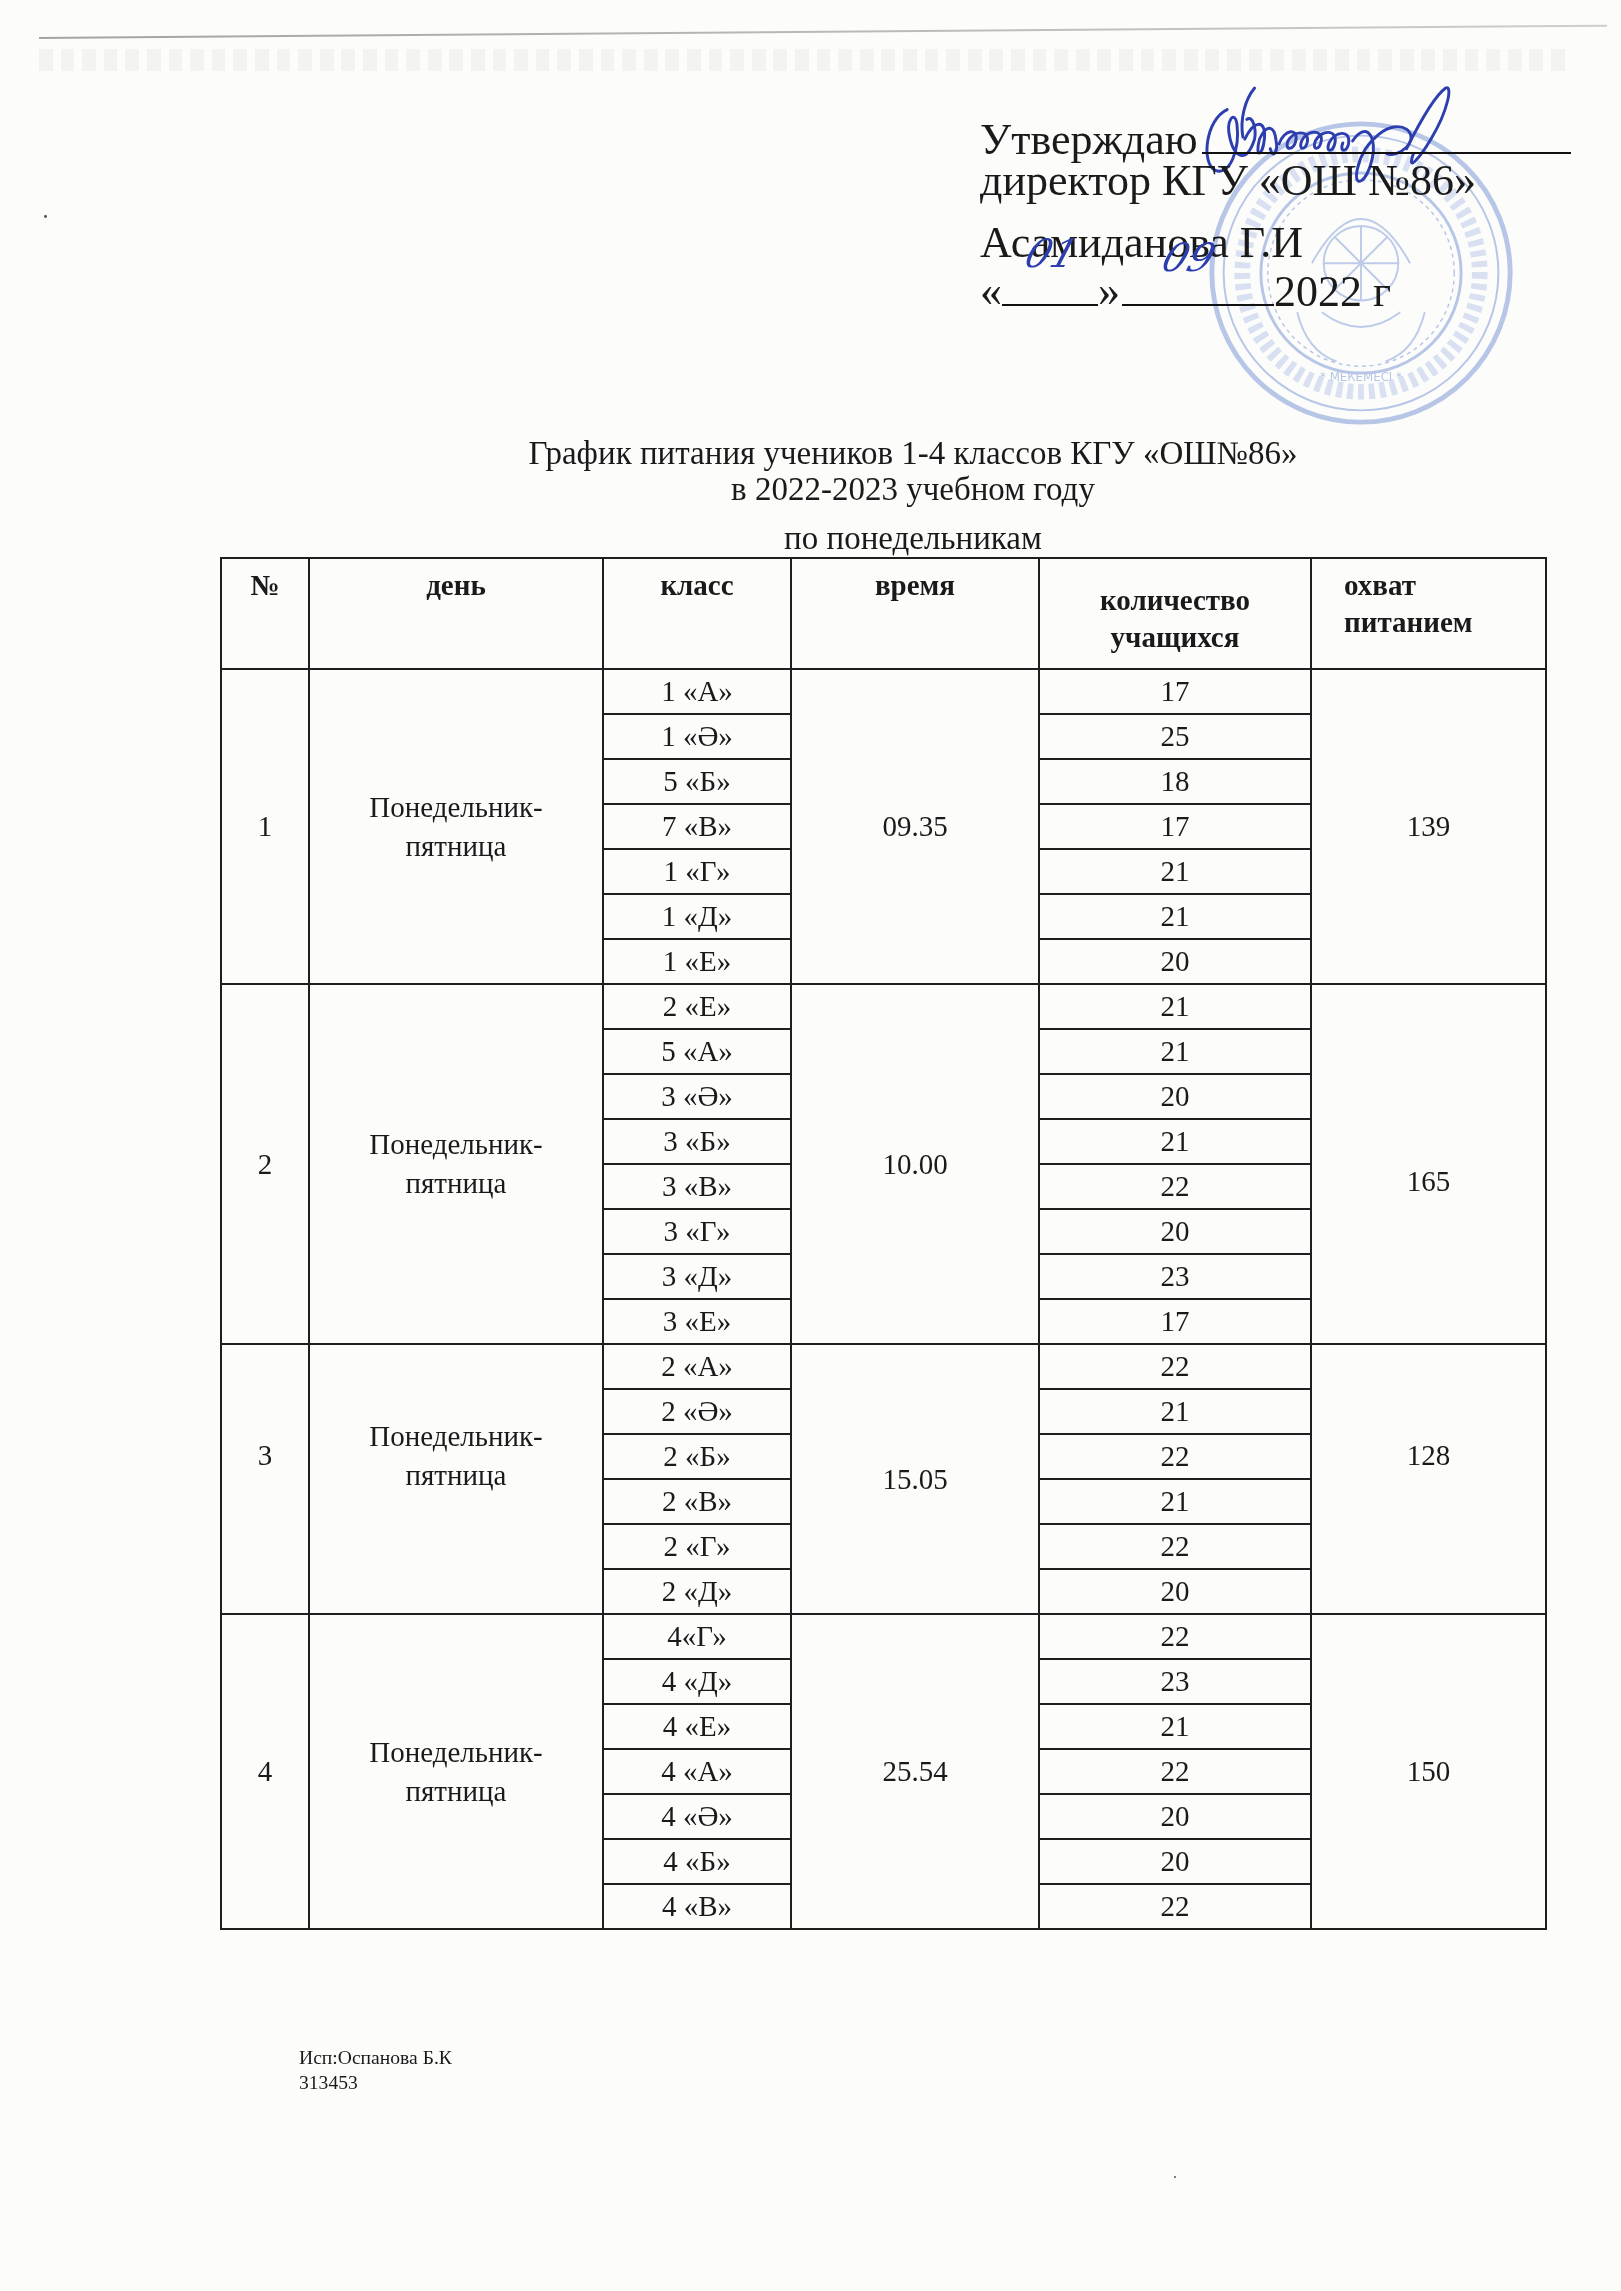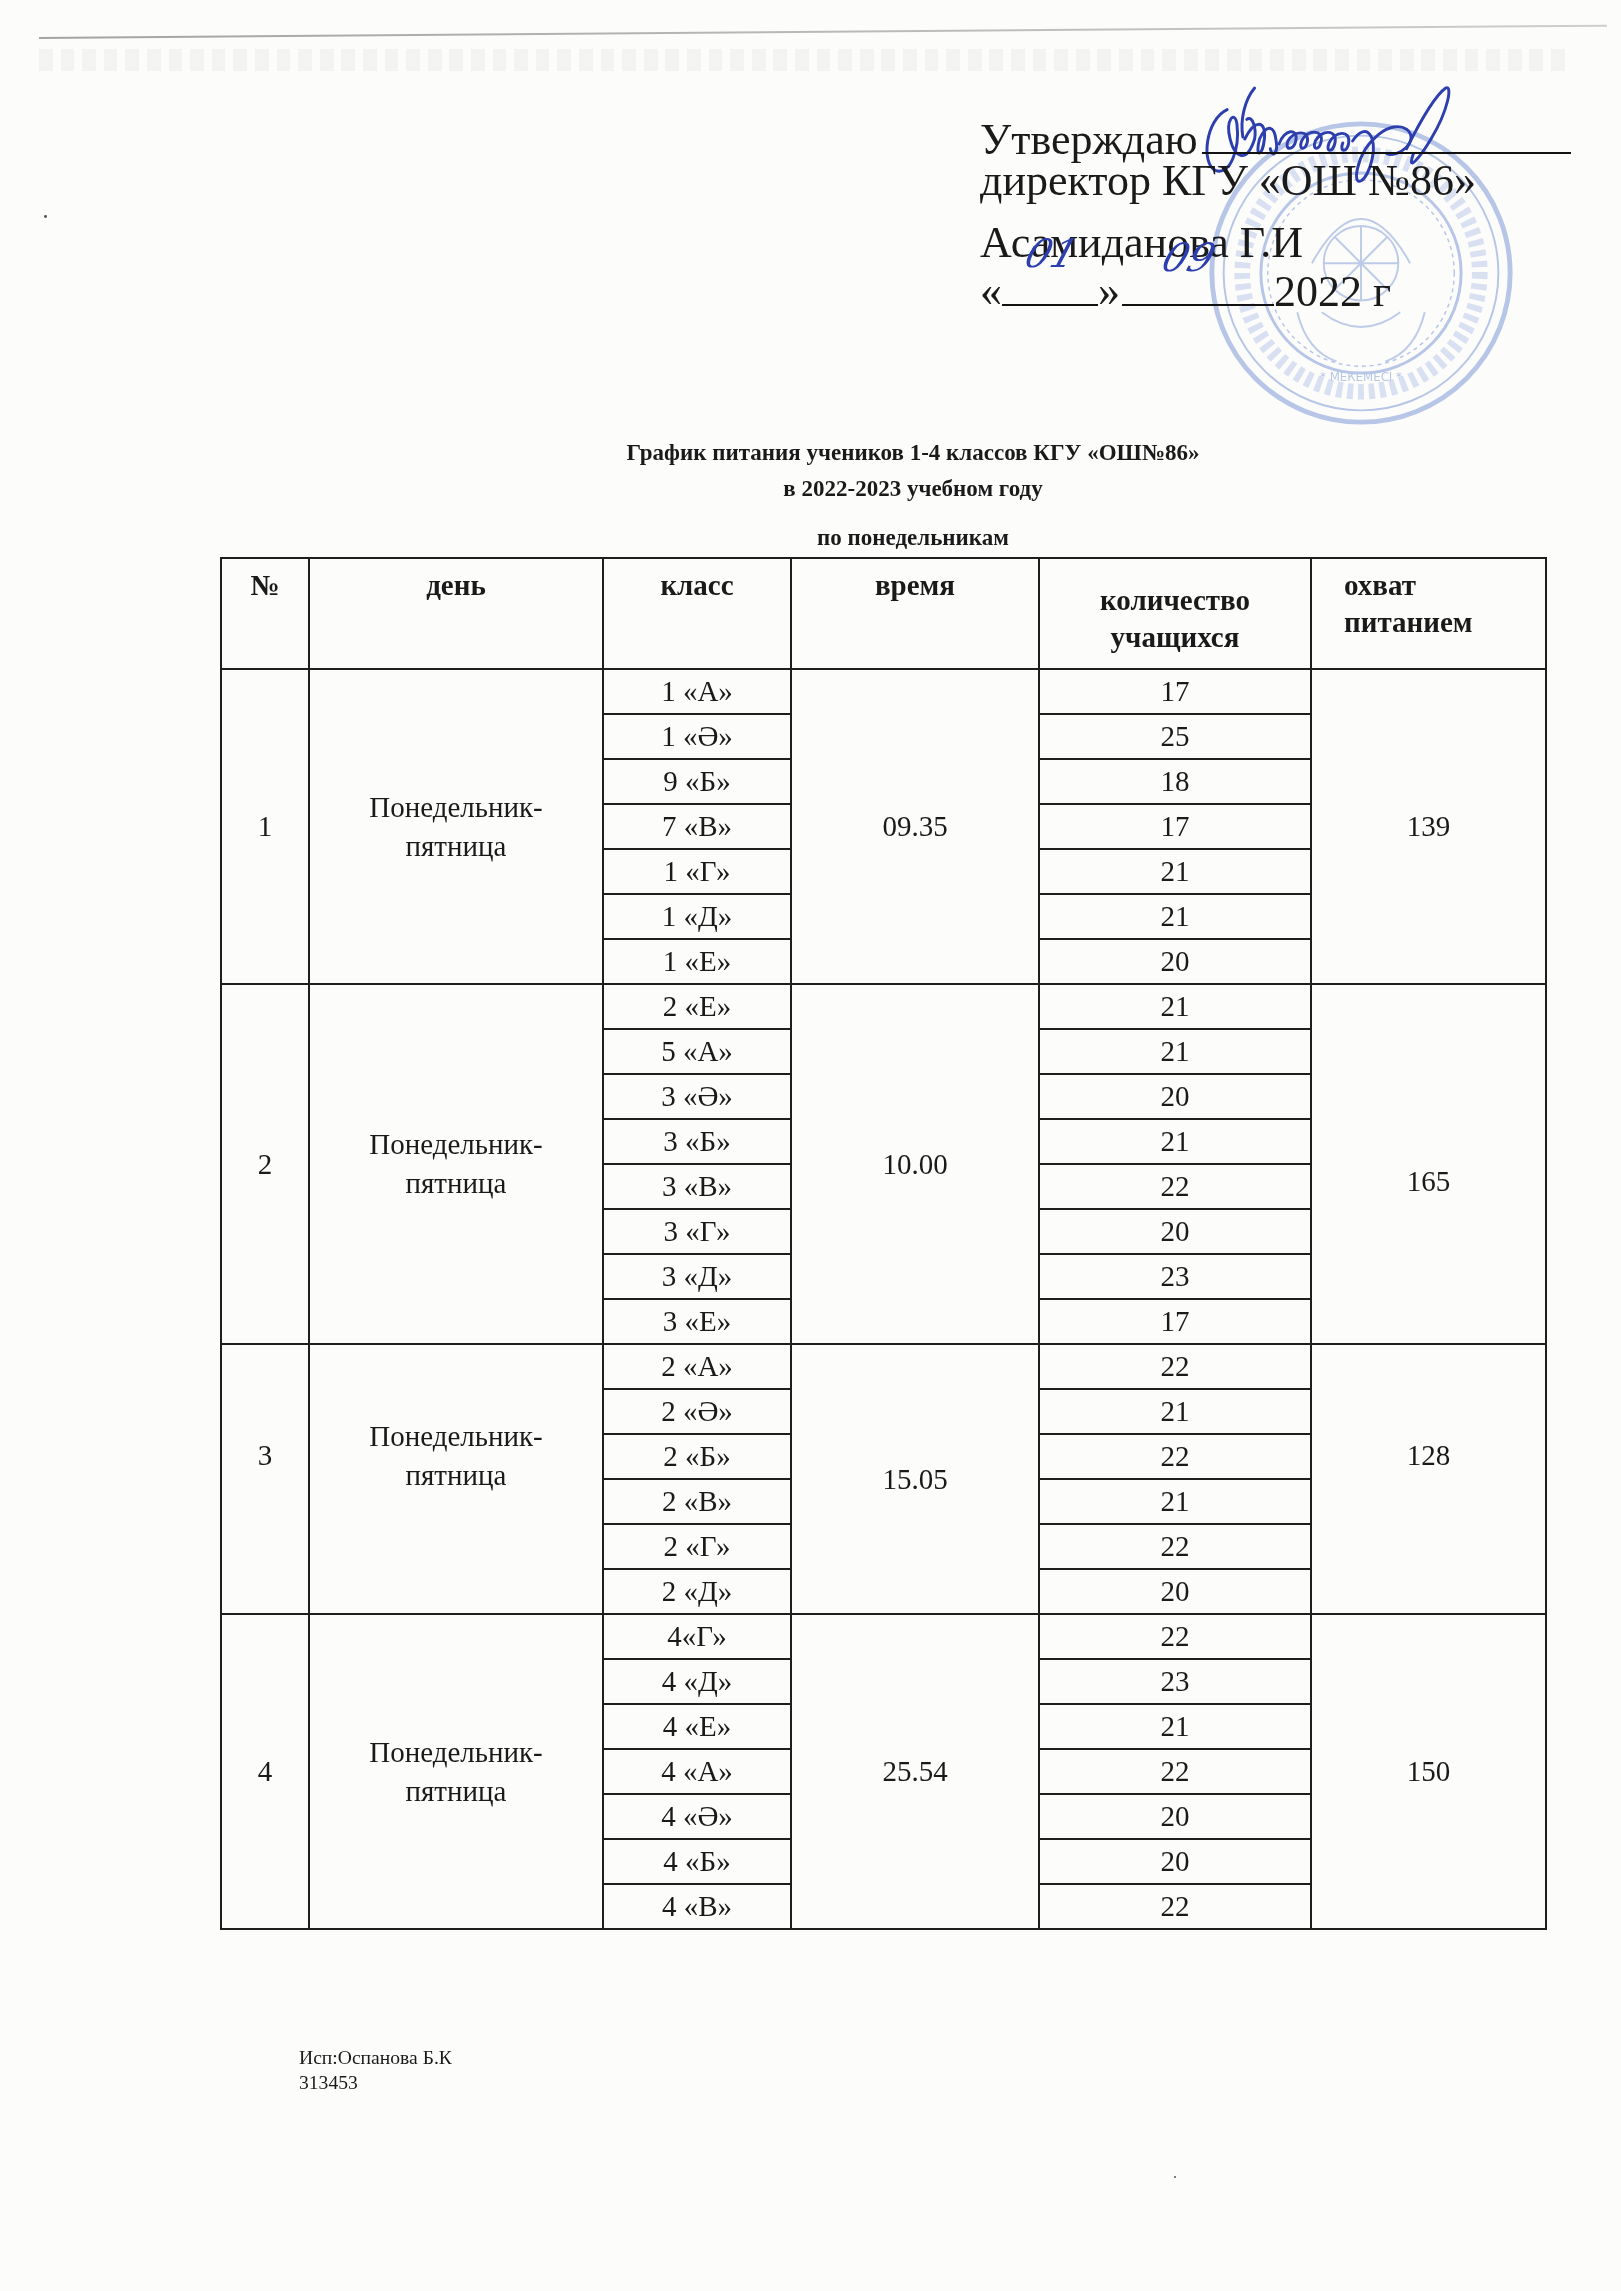--- a/index.html
+++ b/index.html
@@ -33,21 +33,21 @@
   .uline { display: inline-block; border-bottom: 2px solid #111; vertical-align: baseline; }
   .sig-line { width: 369px; height: 29px; margin-left: 3.9px; }
   .date-day { width: 96px; height: 27.4px; }
   .date-month { width: 152px; height: 27.4px; margin-left: 2px; }
   .hand { position: absolute; }
   .signature { position: absolute; left: 1186px; top: 80px; width: 294px; height: 118px; }
 
   
   .title {
     position: absolute; left: 325px; width: 1176px; top: 435px;
-    text-align: center; font-weight: bold; font-size: 23px; line-height: 36px;
+    text-align: center; font-weight: normal; font-size: 33px; line-height: 36px;
   }
   .title .t3 { margin-top: 12.7px; }
 
   
   table.grid {
     position: absolute; left: 220px; top: 557px;
     border-collapse: collapse; table-layout: fixed;
     font-size: 29px;
   }
   table.grid td, table.grid th {
@@ -158,21 +158,21 @@
         <td><span>1 «А»</span></td>
         <td rowspan="7"><span>09.35</span></td>
         <td><span>17</span></td>
         <td rowspan="7"><span class="">139</span></td>
       </tr>
       <tr class="g1">
         <td><span>1 «Ә»</span></td>
         <td><span>25</span></td>
       </tr>
       <tr class="g1">
-        <td><span>9 «Б»</span></td>
+        <td><span>5 «Б»</span></td>
         <td><span>18</span></td>
       </tr>
       <tr class="g1">
         <td><span>7 «В»</span></td>
         <td><span>17</span></td>
       </tr>
       <tr class="g1">
         <td><span>1 «Г»</span></td>
         <td><span>21</span></td>
       </tr>

